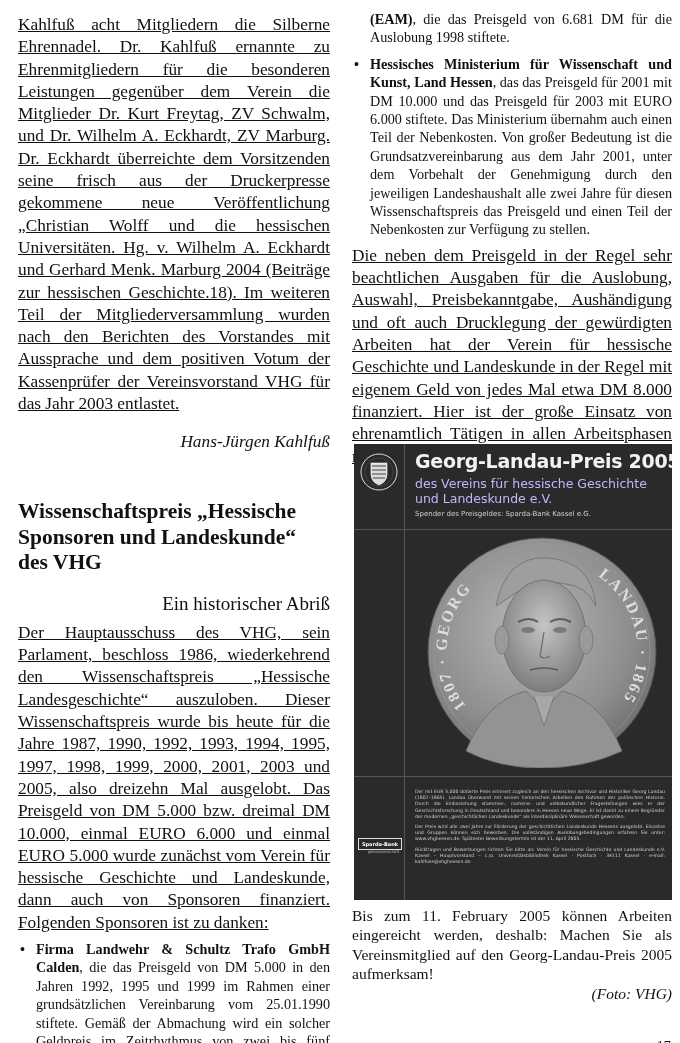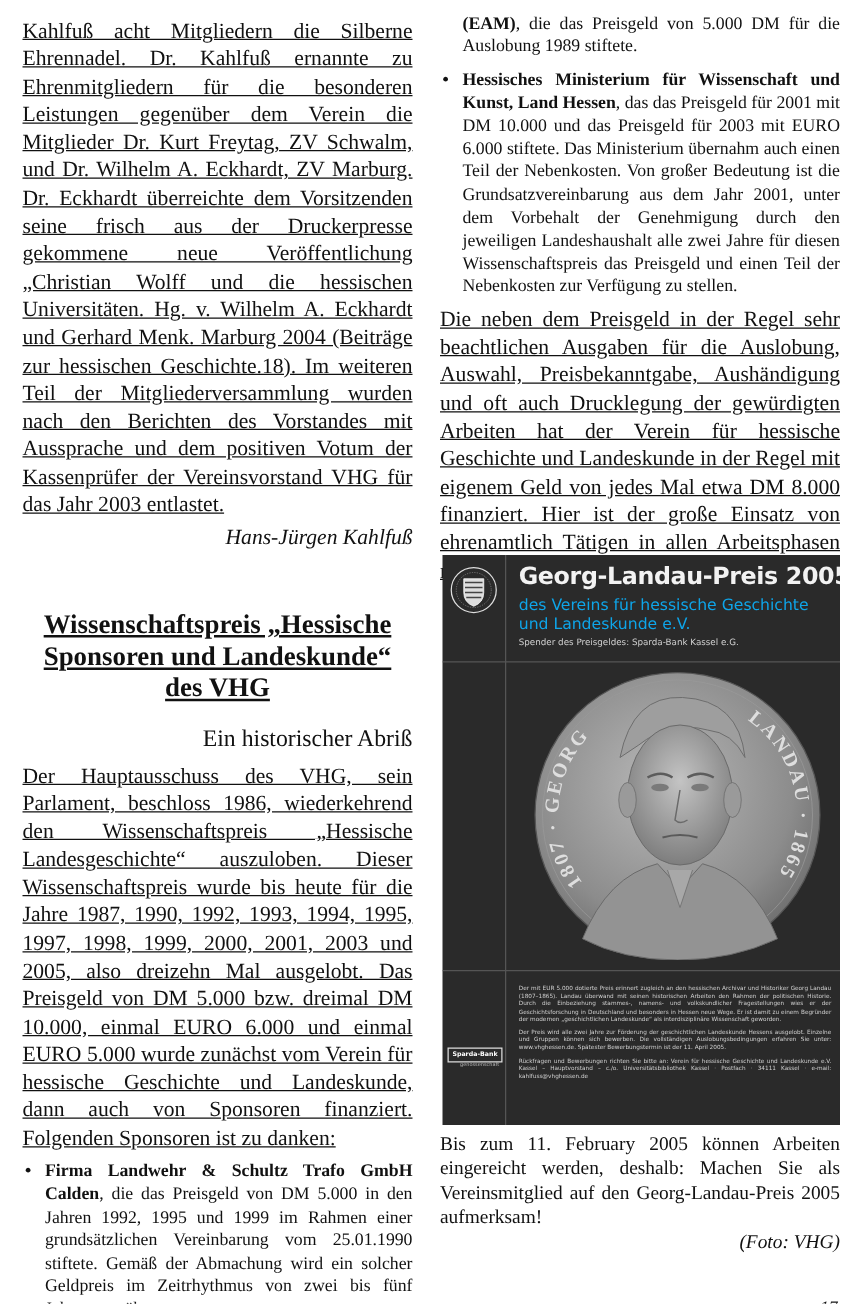--- a/index.html
+++ b/index.html
@@ -2,35 +2,35 @@
 <html><head>
 <meta charset="utf-8">
 <style>
   html, body { margin: 0; padding: 0; background: #ffffff; }
   body { width: 680px; height: 1043px; position: relative; overflow: hidden; font-family: "Liberation Serif", serif; color: #111; }
   .col { position: absolute; top: 0; }
   .col-left { left: 18px; width: 312px; }
   .col-right { left: 352px; width: 320px; }
   p { margin: 0; }
   .body-text { font-size: 17.3px; line-height: 22.3px; text-align: justify; hyphens: none; text-decoration: underline; }
-  .signature { font-style: italic; text-align: right; font-size: 17.3px; line-height: 22px; margin-top: 4px; }
-  .heading { font-weight: bold; font-size: 21.5px; line-height: 25.5px; text-align: center; margin-top: 46px; text-decoration: underline; }
+  .signature { font-style: italic; text-align: right; font-size: 17.3px; line-height: 22px; margin-top: 16px; }
+  .heading { font-weight: bold; font-size: 21.5px; line-height: 25.5px; text-align: left; margin-top: 46px; }
   .subheading { font-size: 19px; line-height: 24px; text-align: right; margin-top: 16px; margin-bottom: 6px; }
   ul.sponsors { list-style: none; margin: 6px 0 0 0; padding: 0; }
   ul.sponsors li { position: relative; padding-left: 18px; font-size: 14.2px; line-height: 18.4px; text-align: justify; margin-bottom: 8px; }
   ul.sponsors li .bullet { position: absolute; left: 2px; top: 0; font-weight: bold; }
   ul.sponsors li b { font-weight: bold; }
   .cont-text { padding-left: 18px; font-size: 14.2px; line-height: 18.4px; text-align: justify; margin-bottom: 8px; }
   .poster { position: absolute; left: 354px; top: 444px; width: 318px; height: 456px; background: #2a2a2a; overflow: hidden; }
   .poster .vline { position: absolute; left: 50px; top: 0; bottom: 0; width: 1px; background: #555; }
   .poster .hline1 { position: absolute; left: 0; right: 0; top: 85px; height: 1px; background: #555; }
   .poster .hline2 { position: absolute; left: 0; right: 0; top: 332px; height: 1px; background: #555; }
   .poster .crest { position: absolute; left: 6px; top: 8px; width: 38px; height: 40px; }
   .poster .title { position: absolute; left: 61px; top: 6px; color: #f2f2f2; font-family: "DejaVu Sans", sans-serif; font-weight: bold; font-size: 19px; letter-spacing: -0.3px; white-space: nowrap; }
-  .poster .subtitle { position: absolute; left: 61px; top: 32px; color: #0ea5e9; font-family: "DejaVu Sans", sans-serif; font-size: 12.5px; line-height: 15px; width: 250px; }
+  .poster .subtitle { position: absolute; left: 61px; top: 32px; color: #c4b5fd; font-family: "DejaVu Sans", sans-serif; font-size: 12.5px; line-height: 15px; width: 250px; }
   .poster .sponsor-line { position: absolute; left: 61px; top: 66px; color: #cfcfcf; font-family: "DejaVu Sans", sans-serif; font-size: 7px; white-space: nowrap; }
   .poster .medal { position: absolute; left: 72px; top: 92px; width: 232px; height: 232px; }
   .poster .info { position: absolute; left: 61px; top: 345px; width: 250px; color: #cfcfcf; font-family: "DejaVu Sans", sans-serif; font-size: 4.6px; line-height: 6.2px; text-align: justify; }
   .poster .info p { margin-bottom: 4px; }
   .poster .bank-logo { position: absolute; left: 4px; top: 394px; width: 42px; height: 10px; border: 1px solid #ddd; color: #fff; font-family: "DejaVu Sans", sans-serif; font-size: 5px; font-weight: bold; text-align: center; line-height: 10px; }
   .poster .bank-tag { position: absolute; left: 14px; top: 405px; color: #bbb; font-family: "DejaVu Sans", sans-serif; font-size: 4px; }
   .caption { position: absolute; left: 352px; top: 906px; width: 320px; font-size: 15.5px; line-height: 19.4px; text-align: justify; }
   .caption .credit { font-style: italic; text-align: right; display: block; }
   .page-number { position: absolute; right: 10px; top: 1039px; font-size: 14px; font-style: italic; }
 </style>
@@ -54,21 +54,21 @@
     <li>
       <span class="bullet">•</span>
       <b>Firma Landwehr &amp; Schultz Trafo GmbH Calden</b><span>, die das Preisgeld von DM 5.000 in den Jahren 1992, 1995 und 1999 im Rahmen einer grundsätzlichen Vereinbarung vom 25.01.1990 stiftete. Gemäß der Abmachung wird ein solcher Geldpreis im Zeitrhythmus von zwei bis fünf Jahren gewährt.</span>
     </li>
 
   </ul>
 </div>
 
 <div class="col col-right" style="top:10px;">
   <p class="cont-text">
-    <b>(EAM)</b><span>, die das Preisgeld von 5.000 DM für die Auslobung 1989 stiftete.</span>
+    <b>(EAM)</b><span>, die das Preisgeld von 6.681 DM für die Auslobung 1998 stiftete.</span>
   </p>
   <ul class="sponsors" style="margin-top:4px;">
     <li>
       <span class="bullet">•</span>
       <b>Hessisches Ministerium für Wissenschaft und Kunst, Land Hessen</b><span>, das das Preisgeld für 2001 mit DM 10.000 und das Preisgeld für 2003 mit EURO 6.000 stiftete. Das Ministerium übernahm auch einen Teil der Nebenkosten. Von großer Bedeutung ist die Grundsatzvereinbarung aus dem Jahr 2001, unter dem Vorbehalt der Genehmigung durch den jeweiligen Landeshaushalt alle zwei Jahre für diesen Wissenschaftspreis das Preisgeld und einen Teil der Nebenkosten zur Verfügung zu stellen.</span>
     </li>
   </ul>
   <p class="body-text" style="margin-top:-2px;">Die neben dem Preisgeld in der Regel sehr beachtlichen Ausgaben für die Auslobung, Auswahl, Preisbekanntgabe, Aushändigung und oft auch Drucklegung der gewürdigten Arbeiten hat der Verein für hessische Geschichte und Landeskunde in der Regel mit eigenem Geld von jedes Mal etwa DM 8.000 finanziert. Hier ist der große Einsatz von ehrenamtlich Tätigen in allen Arbeitsphasen nicht einberechnet.</p>
 </div>
 

